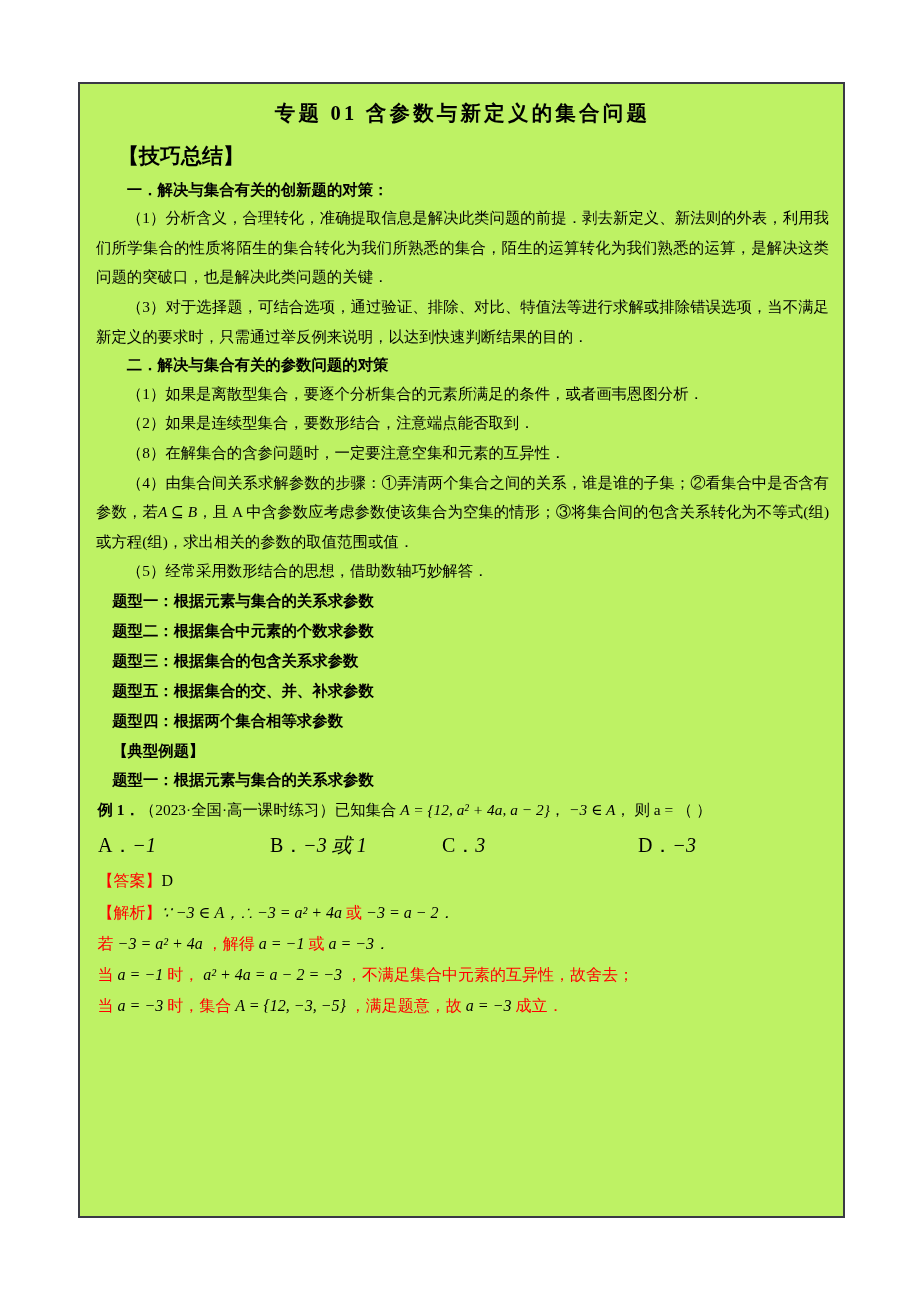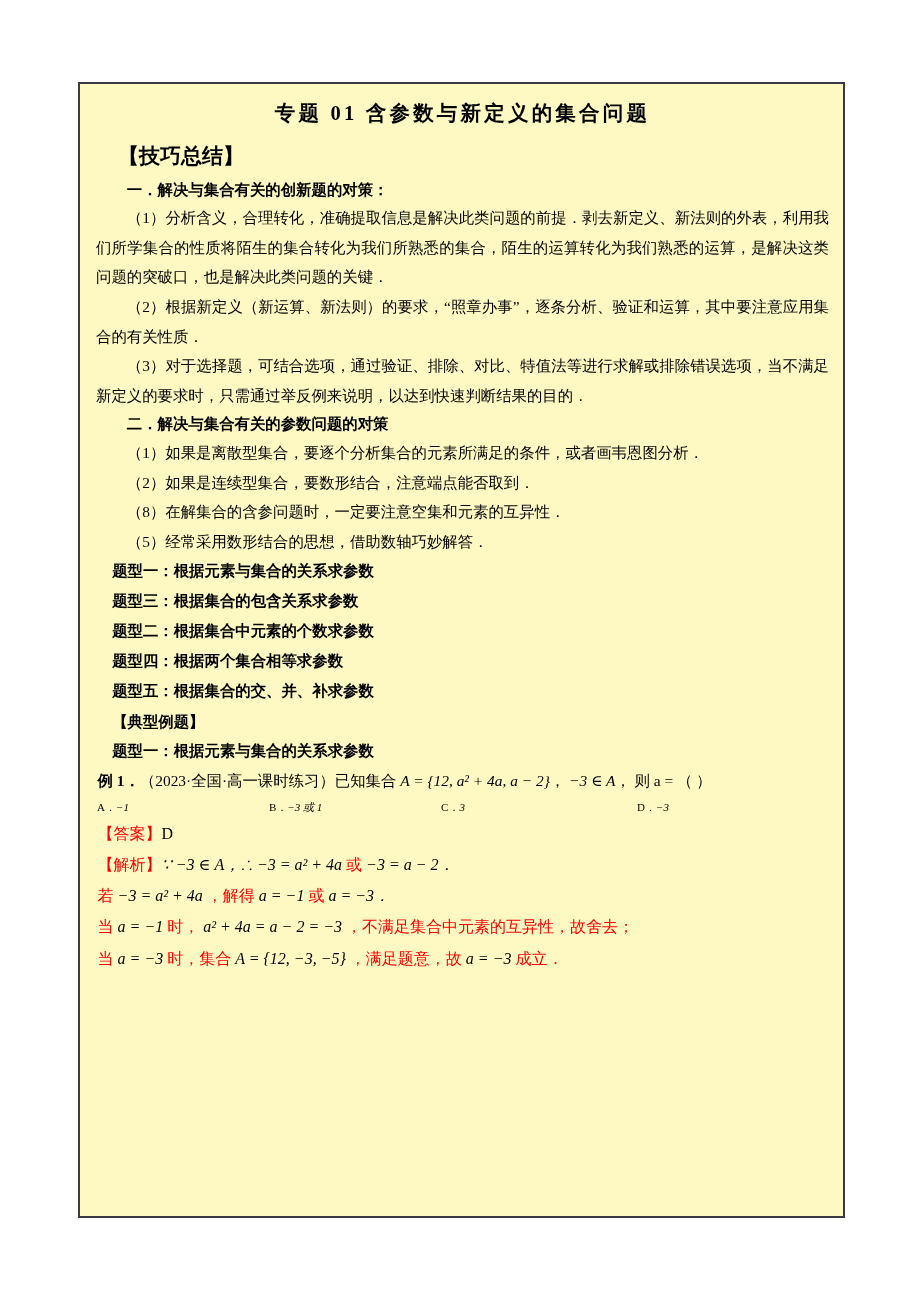--- a/index.html
+++ b/index.html
@@ -17,21 +17,21 @@
   }
 
   #page {
     position: absolute;
     left: 78px;
     top: 82px;
     width: 767px;
     height: 1136px;
     border: 2px solid #3a3a44;
     box-sizing: border-box;
-    background: #fef9c3;
+    background: #bef264;
   }
 
   #page-inner {
     padding: 10px 14px 8px 16px;
     box-sizing: border-box;
     height: 100%;
   }
 
   .doc-title {
     text-align: center;
@@ -92,21 +92,21 @@
 
   .ex-line {
     font-size: 15.4px;
     line-height: 1.95;
     margin: 0;
     padding-left: 0.1em;
   }
   .ex-label { font-weight: bold; }
 
   .opt-row {
-    font-size: 11px;
+    font-size: 20px;
     line-height: 2.0;
     margin: 0;
     padding-left: 0.1em;
     display: flex;
   }
   .opt {
     display: block;
   }
   .opt-a { width: 172px; }
   .opt-b { width: 172px; }
@@ -129,38 +129,38 @@
 <div id="page">
   <div id="page-inner">
 
     <div class="doc-title">专题 01  含参数与新定义的集合问题</div>
 
     <div class="tip-head">【技巧总结】</div>
 
     <div class="sec-head">一．解决与集合有关的创新题的对策：</div>
 
     <div class="para">（1）分析含义，合理转化，准确提取信息是解决此类问题的前提．剥去新定义、新法则的外表，利用我们所学集合的性质将陌生的集合转化为我们所熟悉的集合，陌生的运算转化为我们熟悉的运算，是解决这类问题的突破口，也是解决此类问题的关键．</div>
-    <div class="para">（2）根据新定义（新运算、新法则）的要求，“照章办事”，逐条分析、验证和运算，其中要注意应用集合的有关性质．</div>
     <div class="para">（3）对于选择题，可结合选项，通过验证、排除、对比、特值法等进行求解或排除错误选项，当不满足新定义的要求时，只需通过举反例来说明，以达到快速判断结果的目的．</div>
 
     <div class="sec-head">二．解决与集合有关的参数问题的对策</div>
 
     <div class="para">（1）如果是离散型集合，要逐个分析集合的元素所满足的条件，或者画韦恩图分析．</div>
     <div class="para">（2）如果是连续型集合，要数形结合，注意端点能否取到．</div>
     <div class="para">（8）在解集合的含参问题时，一定要注意空集和元素的互异性．</div>
 
+    <div class="para"><span>（4）由集合间关系求解参数的步骤：①弄清两个集合之间的关系，谁是谁的子集；②看集合中是否含有参数，若</span><span class="m">A ⊆ B</span><span>，且 A 中含参数应考虑参数使该集合为空集的情形；③将集合间的包含关系转化为不等式(组)或方程(组)，求出相关的参数的取值范围或值．</span></div>
 
     <div class="para">（5）经常采用数形结合的思想，借助数轴巧妙解答．</div>
 
 
     <div class="cat-line">题型一：根据元素与集合的关系求参数</div>
+    <div class="cat-line">题型二：根据集合中元素的个数求参数</div>
     <div class="cat-line">题型三：根据集合的包含关系求参数</div>
-    <div class="cat-line">题型二：根据集合中元素的个数求参数</div>
+    <div class="cat-line">题型五：根据集合的交、并、补求参数</div>
     <div class="cat-line">题型四：根据两个集合相等求参数</div>
-    <div class="cat-line">题型五：根据集合的交、并、补求参数</div>
 
     <div class="brace-line">【典型例题】</div>
 
     <div class="cat-line">题型一：根据元素与集合的关系求参数</div>
 
     <div class="ex-line"><span class="ex-label">例 1．</span><span>（2023·全国·高一课时练习）</span><span>已知集合</span> <span class="m">A = {12, a² + 4a, a − 2}</span><span>，</span> <span class="m">−3 ∈ A</span><span>，</span> <span>则 a = （    ）</span></div>
 
     <div class="opt-row">
       <span class="opt opt-a"><span>A．</span><span class="m">−1</span></span>
       <span class="opt opt-b"><span>B．</span><span class="m">−3 或 1</span></span>

